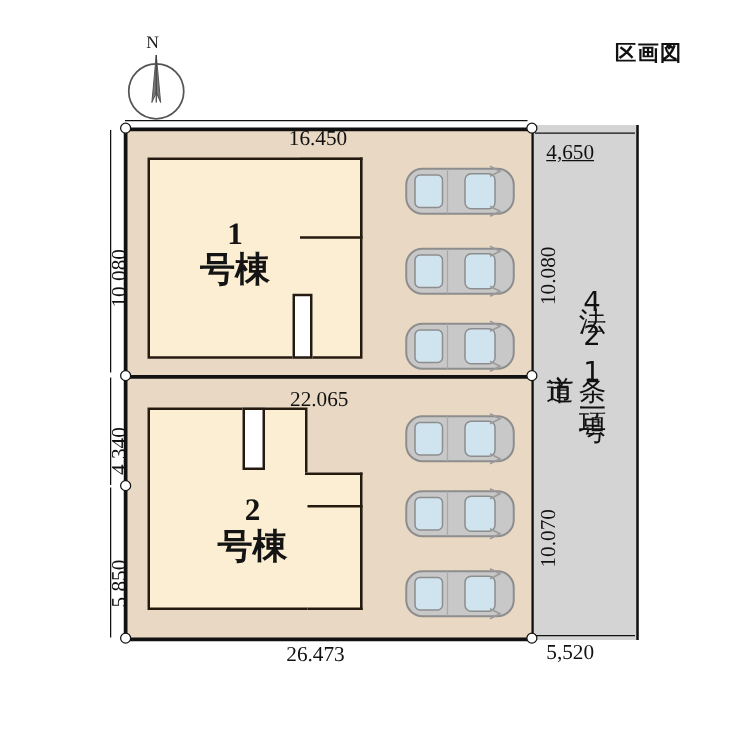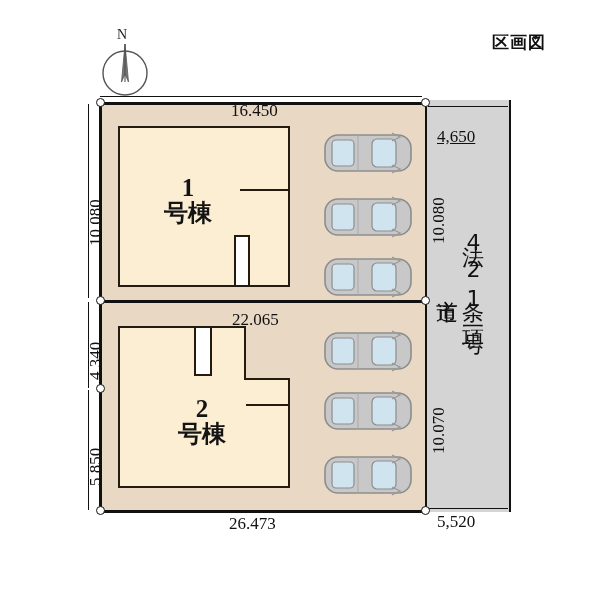--- a/index.html
+++ b/index.html
@@ -68,21 +68,21 @@
   .bldg-label{
     position:absolute;
     text-align:center;
     color:#141414;
     font-family:"DejaVu Sans",sans-serif;
     font-weight:700;
     line-height:1.08;
     white-space:nowrap;
   }
   .bldg-num{font-size:25px;display:block;font-family:"Liberation Serif",serif;font-weight:700;}
-  .bldg-kanji{font-size:24px;display:block;}
+  .bldg-kanji{font-size:28px;display:block;}
 
   
   .porch{
     background:#ffffff;
     border:2px solid #241a10;
     box-sizing:border-box;
   }
 
   
   .car{position:absolute;}
@@ -145,21 +145,21 @@
       <polygon points="28,14 31.5,52 28,44 24.5,52" fill="#7a7a7a" stroke="#555" stroke-width="0.8"></polygon>
       <line x1="28" y1="14" x2="28" y2="52" stroke="#444" stroke-width="1"></line>
     </svg>
   </div>
 
   <div class="abs" id="roadStrip"></div>
 
   <div class="vtext" style="left:462px;top:228px;">法42条1項一号</div>
   <div class="vtext" style="left:436px;top:282px;">市道</div>
 
-  <div class="dim dim-road" style="left:437px;top:127px;text-decoration:underline;">4,650</div>
+  <div class="dim dim-road" style="left:437px;top:112px;text-decoration:underline;">4,650</div>
   <div class="dim dim-road" style="left:437px;top:512px;">5,520</div>
 
   <div class="abs arrowline" style="left:428px;top:106px;width:80px;"></div>
   <div class="abs arrowline" style="left:428px;top:508px;width:80px;"></div>
 
   <div class="abs" id="plotUpper"></div>
   <div class="abs" id="plotLower"></div>
 
   <div class="abs plot-edge-top"></div>
   <div class="abs plot-edge-mid"></div>

